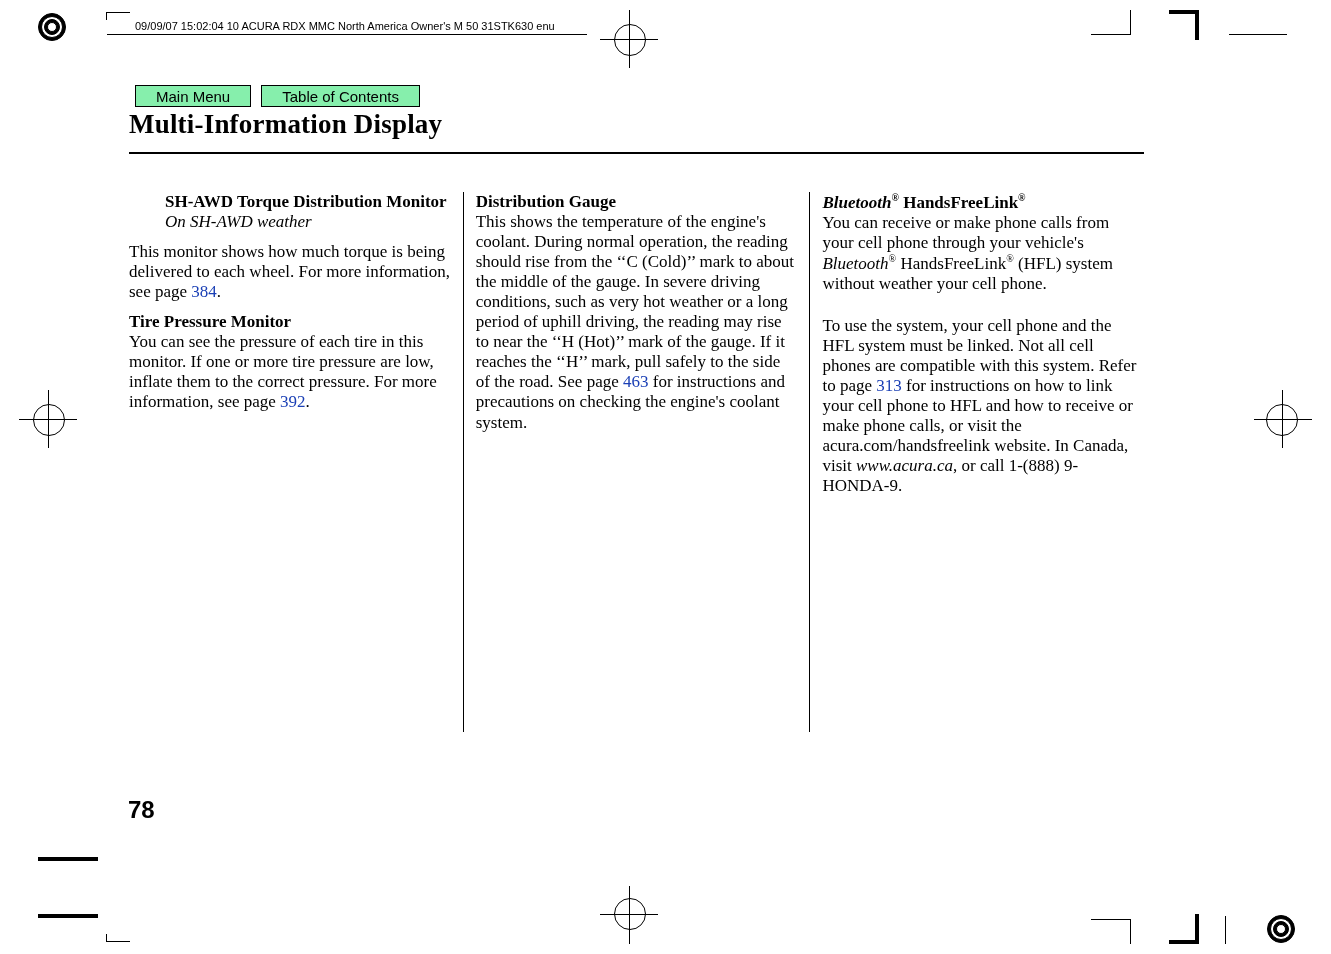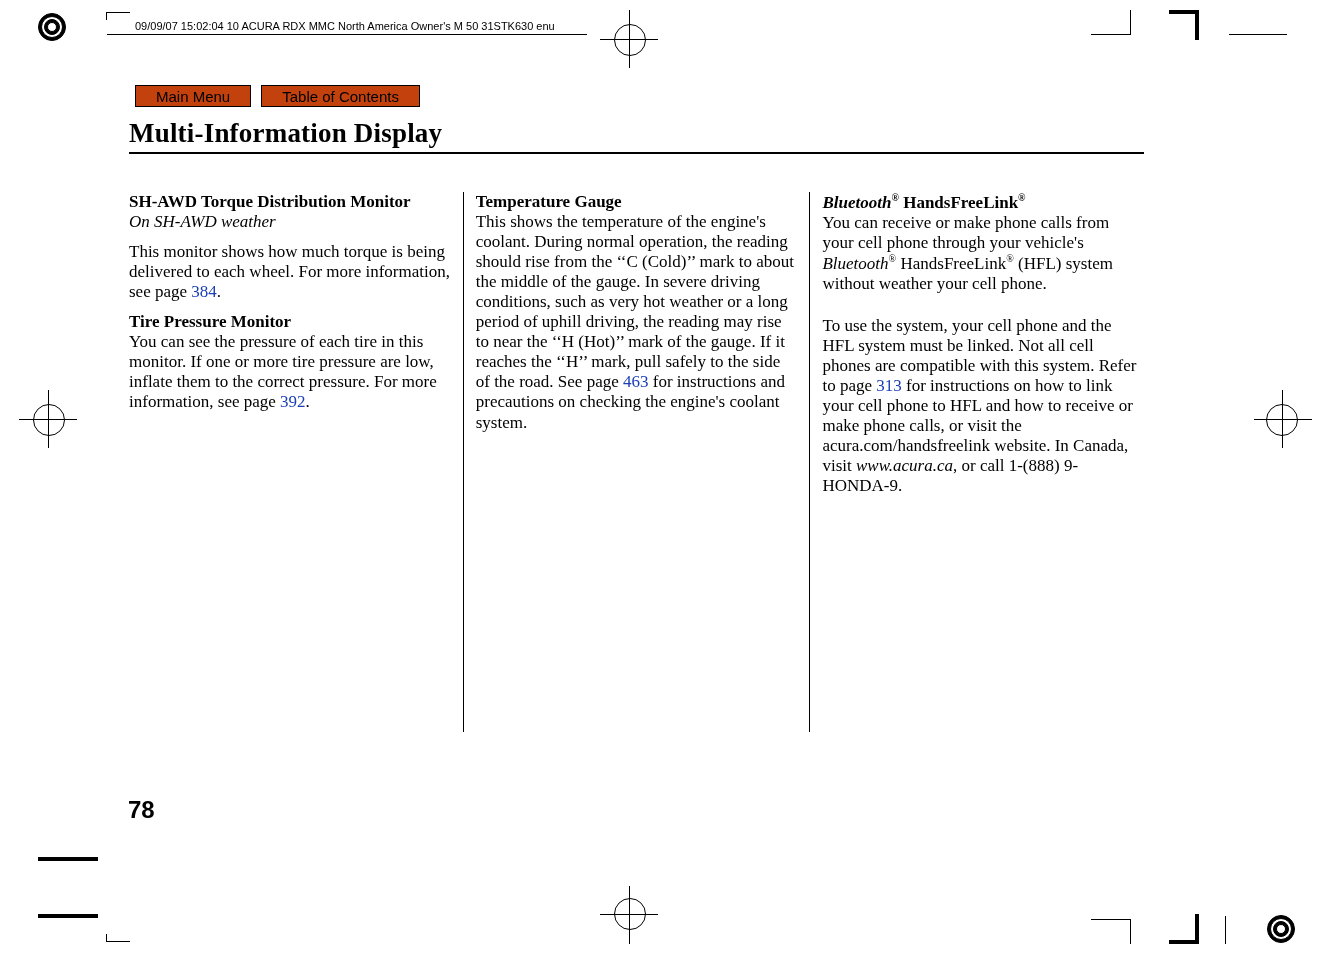--- a/index.html
+++ b/index.html
@@ -23,33 +23,33 @@
   }
   .nav-buttons {
     position: absolute;
     top: 85px;
     left: 135px;
     display: flex;
     gap: 10px;
   }
   .nav-btn {
     border: 1.5px solid #000;
-    background: #c2410c;
+    background: #86efac;
     font-family: Arial, sans-serif;
     font-size: 15px;
     padding: 2px 20px;
     cursor: pointer;
     height: 22px;
     box-sizing: border-box;
     display: flex;
     align-items: center;
   }
   .page-title {
     position: absolute;
-    top: 118px;
+    top: 109px;
     left: 129px;
     font-family: Georgia, 'Times New Roman', serif;
     font-weight: bold;
     font-size: 27px;
     letter-spacing: 0.2px;
   }
   .title-rule {
     position: absolute;
     top: 152px;
     left: 129px;
@@ -195,38 +195,38 @@
   <div class="nav-btn">Main Menu</div>
   <div class="nav-btn">Table of Contents</div>
 </div>
 
 <div class="page-title">Multi-Information Display</div>
 <div class="title-rule"></div>
 
 <div class="columns">
 
   <div class="col">
-    <p class="para" style="margin-bottom:10px;">
+    <p class="para" style="margin-bottom:10px;margin-left:36px;">
       <span class="h3">SH-AWD Torque Distribution Monitor</span><br>
       <span class="italic">On SH-AWD weather</span>
     </p>
     <p class="para">
       <span>This monitor shows how much torque is being delivered to each wheel. For more information, see page </span><span class="link">384</span><span>.</span>
     </p>
     <p class="para" style="margin-bottom:0;">
       <span class="h3">Tire Pressure Monitor</span><br>
       <span>You can see the pressure of each tire in this monitor. If one or more tire pressure are low, inflate them to the correct pressure. For more information, see page </span><span class="link">392</span><span>.</span>
     </p>
   </div>
 
   <div class="col-sep"></div>
 
   <div class="col">
     <p class="para" style="margin-bottom:0;">
-      <span class="h3">Temperature Gauge</span><br>
+      <span class="h3">Distribution Gauge</span><br>
       <span>This shows the temperature of the engine's coolant. During normal operation, the reading should rise from the ‘‘C (Cold)’’ mark to about the middle of the gauge. In severe driving conditions, such as very hot weather or a long period of uphill driving, the reading may rise to near the ‘‘H (Hot)’’ mark of the gauge. If it reaches the ‘‘H’’ mark, pull safely to the side of the road. See page </span><span class="link">463</span><span> for instructions and precautions on checking the engine's coolant system.</span>
     </p>
   </div>
 
   <div class="col-sep"></div>
 
   <div class="col">
     <p class="para" style="margin-bottom:22px;">
       <span class="h3"><span class="italic">Bluetooth</span><span class="sup">®</span><span> HandsFreeLink</span><span class="sup">®</span></span><br>
       <span>You can receive or make phone calls from your cell phone through your vehicle's </span><span class="italic">Bluetooth</span><span class="sup">®</span><span> HandsFreeLink</span><span class="sup">®</span><span> (HFL) system without weather your cell phone.</span>

